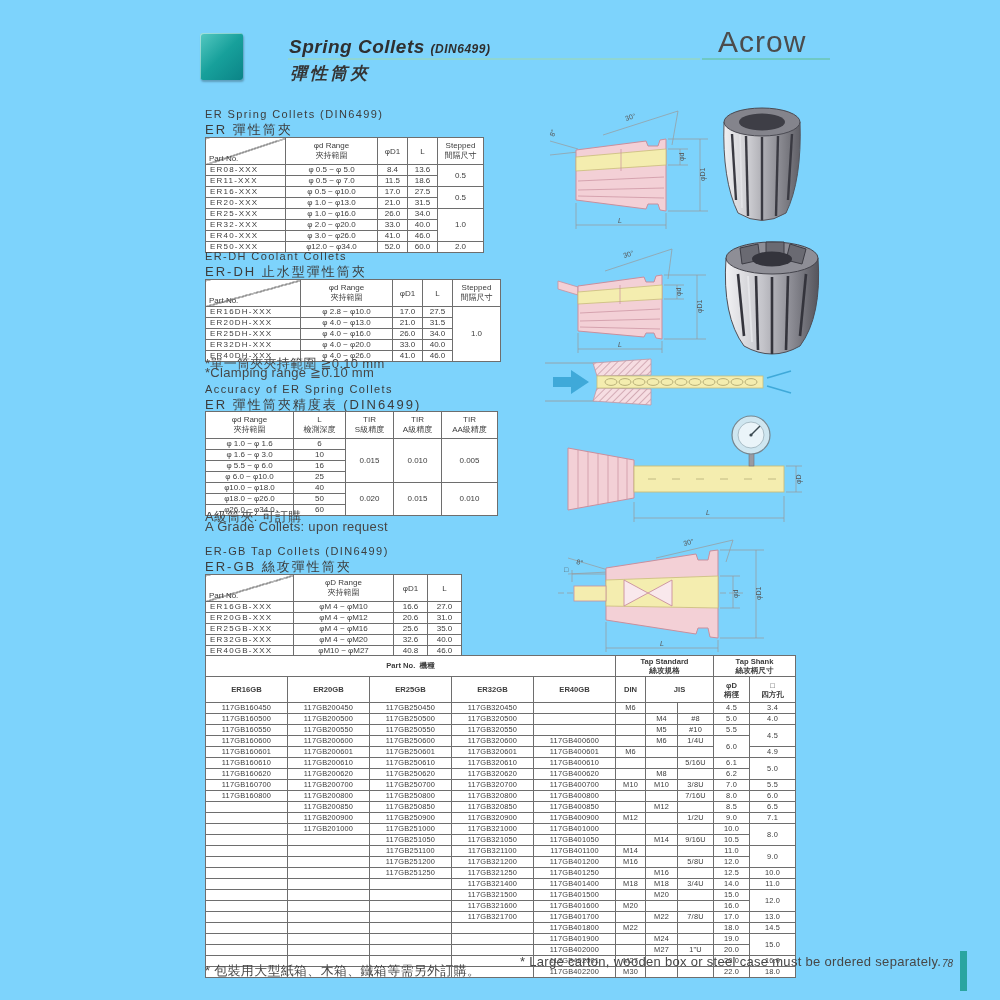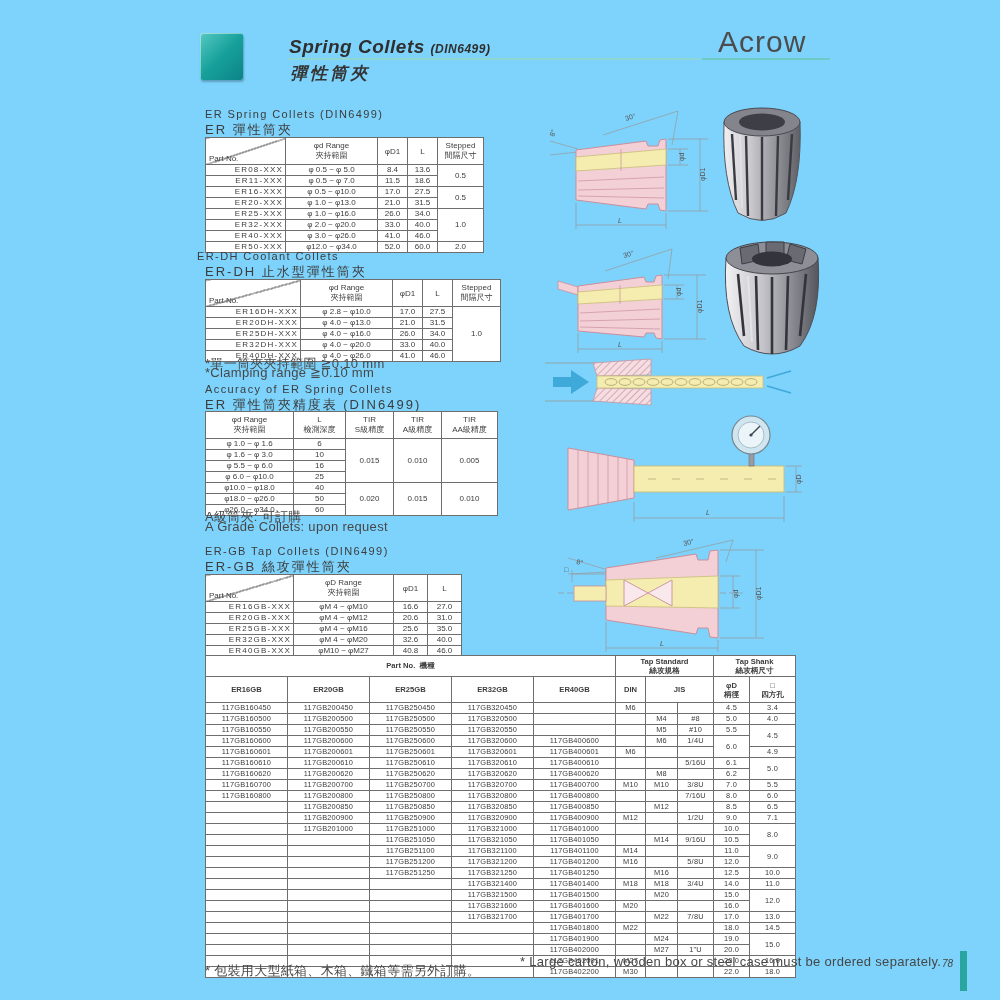--- a/index.html
+++ b/index.html
@@ -24,21 +24,21 @@
 
   
   table.t{border-collapse:collapse;table-layout:fixed;background:#fff;}
   table.t,.t th,.t td{border:1px solid #6e6e6e;}
   table.t{border-width:1.5px;}
   .t th{font-weight:normal;font-size:8px;color:#3c3c3c;padding:1px 2px;text-align:center;vertical-align:middle;}
   .t td{font-size:8px;color:#3c3c3c;text-align:center;padding:0 2px;height:10px;line-height:10px;white-space:nowrap;overflow:hidden;}
   .hl{display:block;line-height:1.2;}
   th.diag{background:linear-gradient(to bottom right,transparent calc(50% - .6px),#6e6e6e calc(50% - .6px),#6e6e6e calc(50% + .6px),transparent calc(50% + .6px));
           text-align:left;vertical-align:bottom;padding:1px 3px;}
-  .t1 td:first-child,.t2 td:first-child,.t4 td:first-child{text-align:right;padding-left:4px;letter-spacing:1.2px;}
+  .t1 td:first-child,.t2 td:first-child,.t4 td:first-child{text-align:left;padding-left:4px;letter-spacing:1.2px;}
   .t1 thead th,.t2 thead th,.t3 thead th,.t4 thead th{height:24px;}
   .note{font-size:13px;color:#474747;letter-spacing:.3px;}
 
   .tbig th{font-size:7.6px;font-weight:bold;}
   .tbig td{font-size:7.4px;height:10px;line-height:10px;letter-spacing:.2px;}
   .tbig thead tr.g th{height:15px;}
   .tbig thead tr.s th{height:23px;}
 
   
   .pagenum{left:942px;top:958px;font-size:10px;color:#454545;font-style:italic;}
@@ -135,21 +135,21 @@
         <tr>
           <td>ER50-XXX</td>
           <td>φ12.0 ~ φ34.0</td>
           <td>52.0</td>
           <td>60.0</td>
           <td>2.0</td>
         </tr>
       </tbody>
   </table>
 
-  <div class="abs sec-en" style="left:197px;top:250px">ER-DH Coolant Collets</div>
+  <div class="abs sec-en" style="left:205px;top:250px">ER-DH Coolant Collets</div>
   <div class="abs sec-zh" style="left:205px;top:263px">ER-DH 止水型彈性筒夾</div>
   <table class="t t2 abs" style="left:205px;top:279px;width:295px">
     <colgroup>
         <col style="width:95px">
         <col style="width:92px">
         <col style="width:30px">
         <col style="width:30px">
         <col style="width:48px">
       </colgroup>
     <thead>

